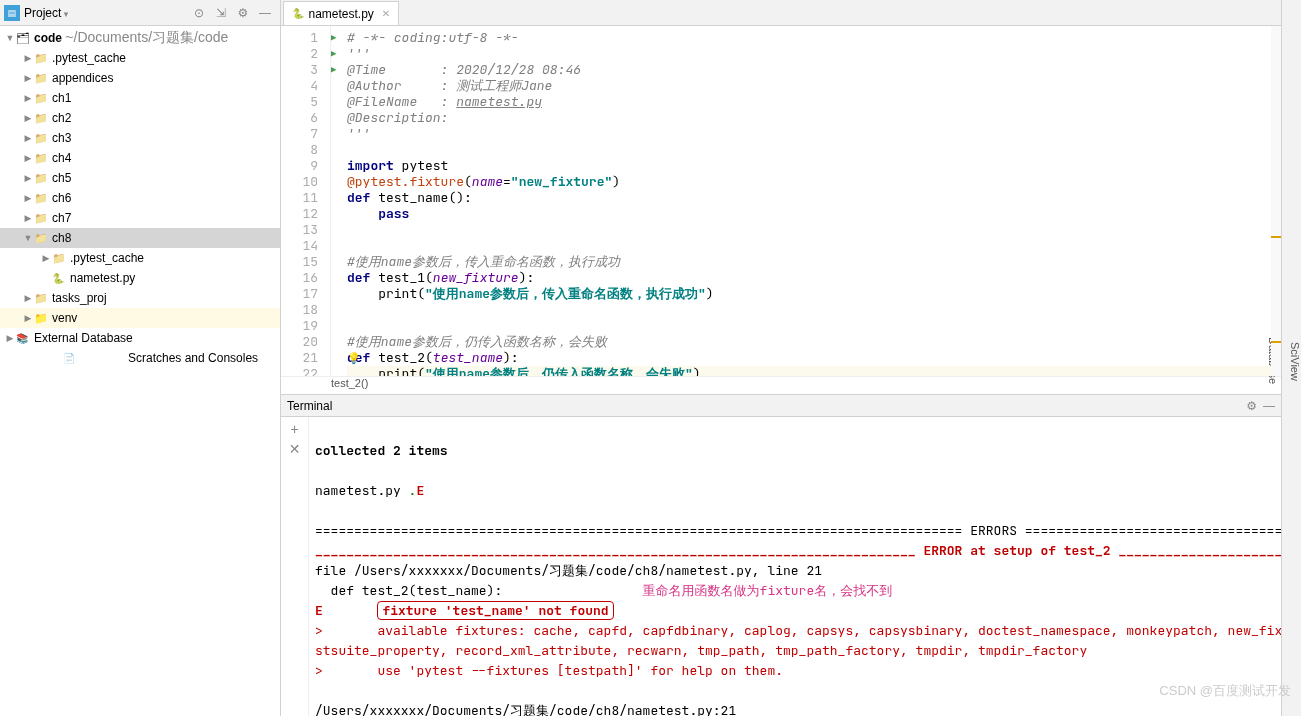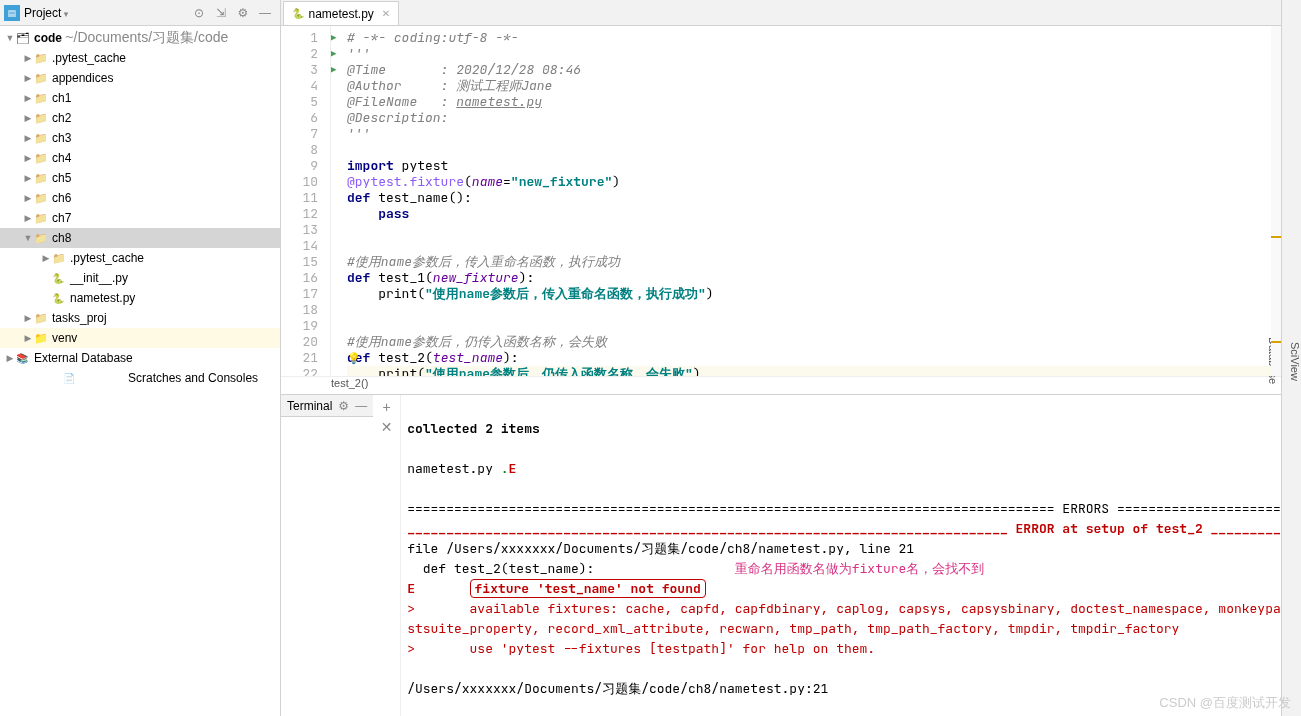--- a/index.html
+++ b/index.html
@@ -34,47 +34,47 @@
 .tab .py-icon { margin-right: 4px; font-size: 10px; }
 .tab .close { margin-left: 8px; color: #aaa; font-size: 10px; }
 .editor-area { flex: 1; display: flex; min-height: 0; overflow: hidden; font-family: "JetBrains Mono", "Consolas", monospace; font-size: 13px; position: relative; }
 .gutter { width: 50px; background: #fff; border-right: 1px solid #eee; color: #adadad; text-align: right; padding-right: 12px; line-height: 16px; padding-top: 4px; }
 .marks { width: 10px; line-height: 16px; padding-top: 4px; }
 .marks .rg { color: #499c54; font-size: 9px; }
 .code { flex: 1; padding: 4px 0 0 6px; line-height: 16px; white-space: pre; position: relative; }
 .code .ln { height: 16px; }
 .c-com { color: #808080; font-style: italic; }
 .c-kw { color: #000080; font-weight: bold; }
-.c-dec { color: #8b5cf6; }
+.c-dec { color: #c2410c; }
 .c-str { color: #008080; font-weight: bold; }
 .c-fn { color: #000; }
 .c-arg { color: #660099; font-style: italic; }
 .code .caret-line { background: #fcfaed; }
 .code .bulb { position: absolute; left: 6px; font-size: 11px; }
 .breadcrumb { height: 18px; border-top: 1px solid #eee; padding-left: 50px; font-size: 11px; color: #555; display:flex; }
-.bottom { border-top: 1px solid #d1d1d1; display: flex; flex-direction: row; height: 322px; }
+.bottom { border-top: 1px solid #d1d1d1; display: flex; flex-direction: column; height: 322px; }
 .term-header { height: 22px; background: #f2f2f2; border-bottom: 1px solid #d1d1d1; display: flex; align-items: center; padding: 0 6px; }
 .term-header .sp { flex:1; }
 .term-header .ico { color:#888; margin-left:6px; cursor:pointer; }
 .term-body { flex: 1; display: flex; min-height: 0; }
 .term-side { width: 28px; border-right: 1px solid #eee; display:flex; flex-direction:column; align-items:center; padding-top:4px; }
 .term-side div { width:16px; height:16px; color:#888; display:flex; align-items:center; justify-content:center; cursor:pointer; margin-bottom:4px; font-size:14px; }
 .term-content { flex: 1; overflow: auto; font-family: "JetBrains Mono","Consolas",monospace; font-size: 13px; line-height: 20px; padding: 4px 6px; white-space: pre; }
 .term-content .plain { color: #000; }
 .term-content .bold { font-weight: bold; }
 .term-content .green { color: #008000; }
 .term-content .red { color: #c00000; }
 .term-content .dotE { color: #c00000; font-weight: bold; }
 .term-content .boxed { border: 1px solid #c00000; border-radius: 4px; padding: 0 4px; }
 .term-content .annot { color: #d63384; }
 .right-strip { width: 20px; background: #f2f2f2; border-left: 1px solid #d1d1d1; writing-mode: vertical-rl; text-orientation: mixed; font-size: 11px; display:flex; flex-direction:column; align-items:center; padding-top:6px; gap:10px; color:#555; }
 .right-strip .rtab { cursor:pointer; padding:4px 0; }
 .mini-scroll { position:absolute; right:0; top:0; width:10px; height:100%; background:#f9f9f9; }
 .mini-scroll .warn { position:absolute; width:100%; height:2px; background:#d9a100; }
-.watermark { position:absolute; right:10px; bottom:4px; color:#ccc; font-size:13px; pointer-events:none; font-family:Arial; }
+.watermark { position:absolute; right:10px; bottom:16px; color:#ccc; font-size:13px; pointer-events:none; font-family:Arial; }
 </style>
 </head>
 <body>
 
 <div class="ide">
   <div class="left-panel">
     <div class="proj-header">
       <span class="pi">▤</span>
       <span class="title dd">Project</span>
       <span class="sp"></span>
@@ -137,25 +137,20 @@
           </div>
           <div class="tree-row sel" style="padding-left: 22px;">
             <span class="arrow">▼</span>
             <span class="fold dir"></span>
             <span class="name">ch8</span>
           </div>
           <div class="tree-row" style="padding-left: 40px;">
             <span class="arrow">▶</span>
             <span class="fold dir"></span>
             <span class="name">.pytest_cache</span>
-          </div>
-          <div class="tree-row" style="padding-left: 40px;">
-            <span class="arrow none">▶</span>
-            <span class="fold py"></span>
-            <span class="name">__init__.py</span>
           </div>
           <div class="tree-row" style="padding-left: 40px;">
             <span class="arrow none">▶</span>
             <span class="fold py"></span>
             <span class="name">nametest.py</span>
           </div>
           <div class="tree-row" style="padding-left: 22px;">
             <span class="arrow">▶</span>
             <span class="fold dir"></span>
             <span class="name">tasks_proj</span>

